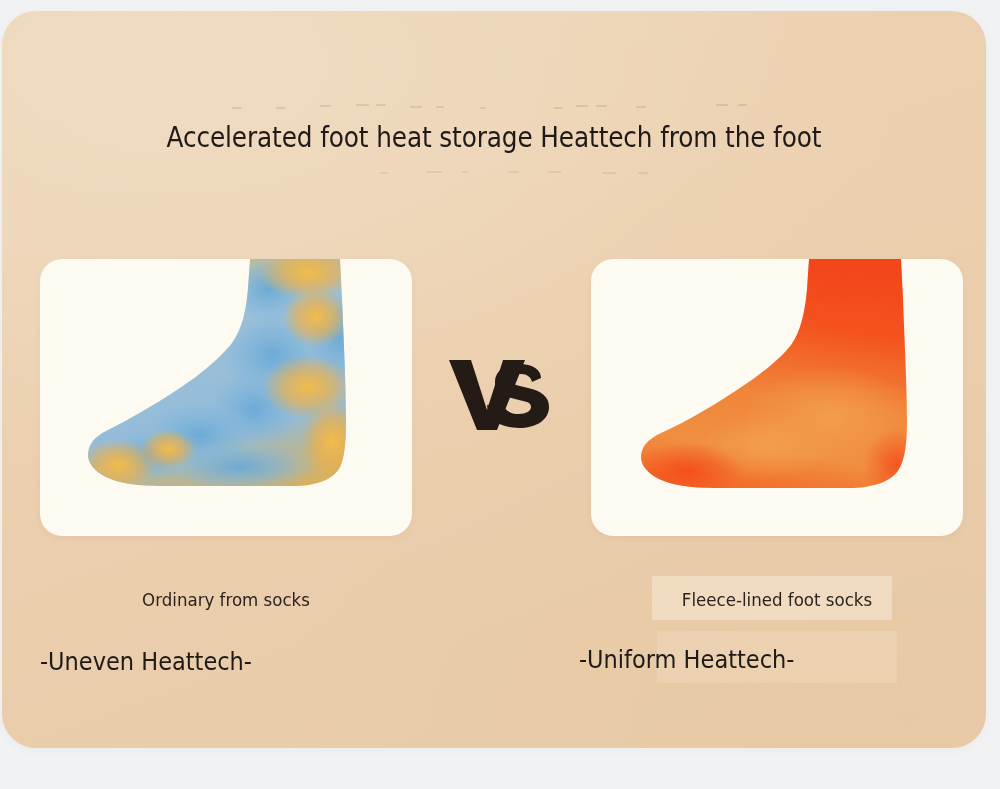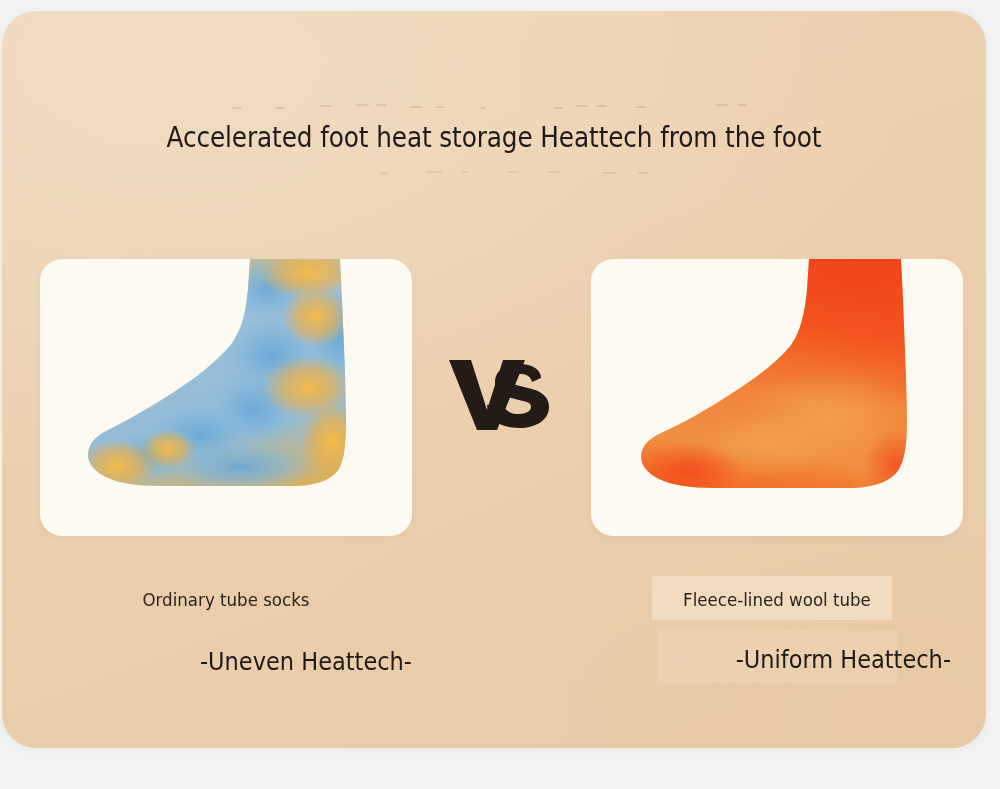--- a/index.html
+++ b/index.html
@@ -114,21 +114,21 @@
     white-space: nowrap;
     text-align: center;
   }
   .caption-main {
     position: absolute;
     font-size: 25px;
     font-weight: 400;
     color: #1f1a17;
     font-family: "DejaVu Sans Condensed", "Liberation Sans Narrow", "Liberation Sans", sans-serif;
     white-space: nowrap;
-    text-align: right;
+    text-align: left;
   }
 
   .caption-sub.left  { left: 38px;  width: 372px; top: 578px; }
   .caption-main.left { left: 38px;  width: 372px; top: 636px; }
   .caption-sub.right { left: 589px; width: 372px; top: 578px; }
   .caption-main.right{ left: 577px; width: 372px; top: 634px; }
 
   
   .patch {
     position: absolute;
@@ -291,20 +291,20 @@
           <ellipse cx="262" cy="18" rx="72" ry="30" fill="url(#edgeR)"></ellipse>
           <ellipse cx="96" cy="212" rx="56" ry="28" fill="url(#edgeR)"></ellipse>
           <ellipse cx="306" cy="206" rx="34" ry="36" fill="url(#edgeR)"></ellipse>
         </g>
       </svg>
     </div>
 
     <div class="patch"></div>
     <div class="patch two"></div>
 
-    <div class="caption-sub left">Ordinary tube socks</div>
+    <div class="caption-sub left">Ordinary from socks</div>
     <div class="caption-main left">-Uneven Heattech-</div>
 
-    <div class="caption-sub right">Fleece-lined wool tube</div>
+    <div class="caption-sub right">Fleece-lined foot socks</div>
     <div class="caption-main right">-Uniform Heattech-</div>
 
   </div>
 </div>
 
 </body></html>

